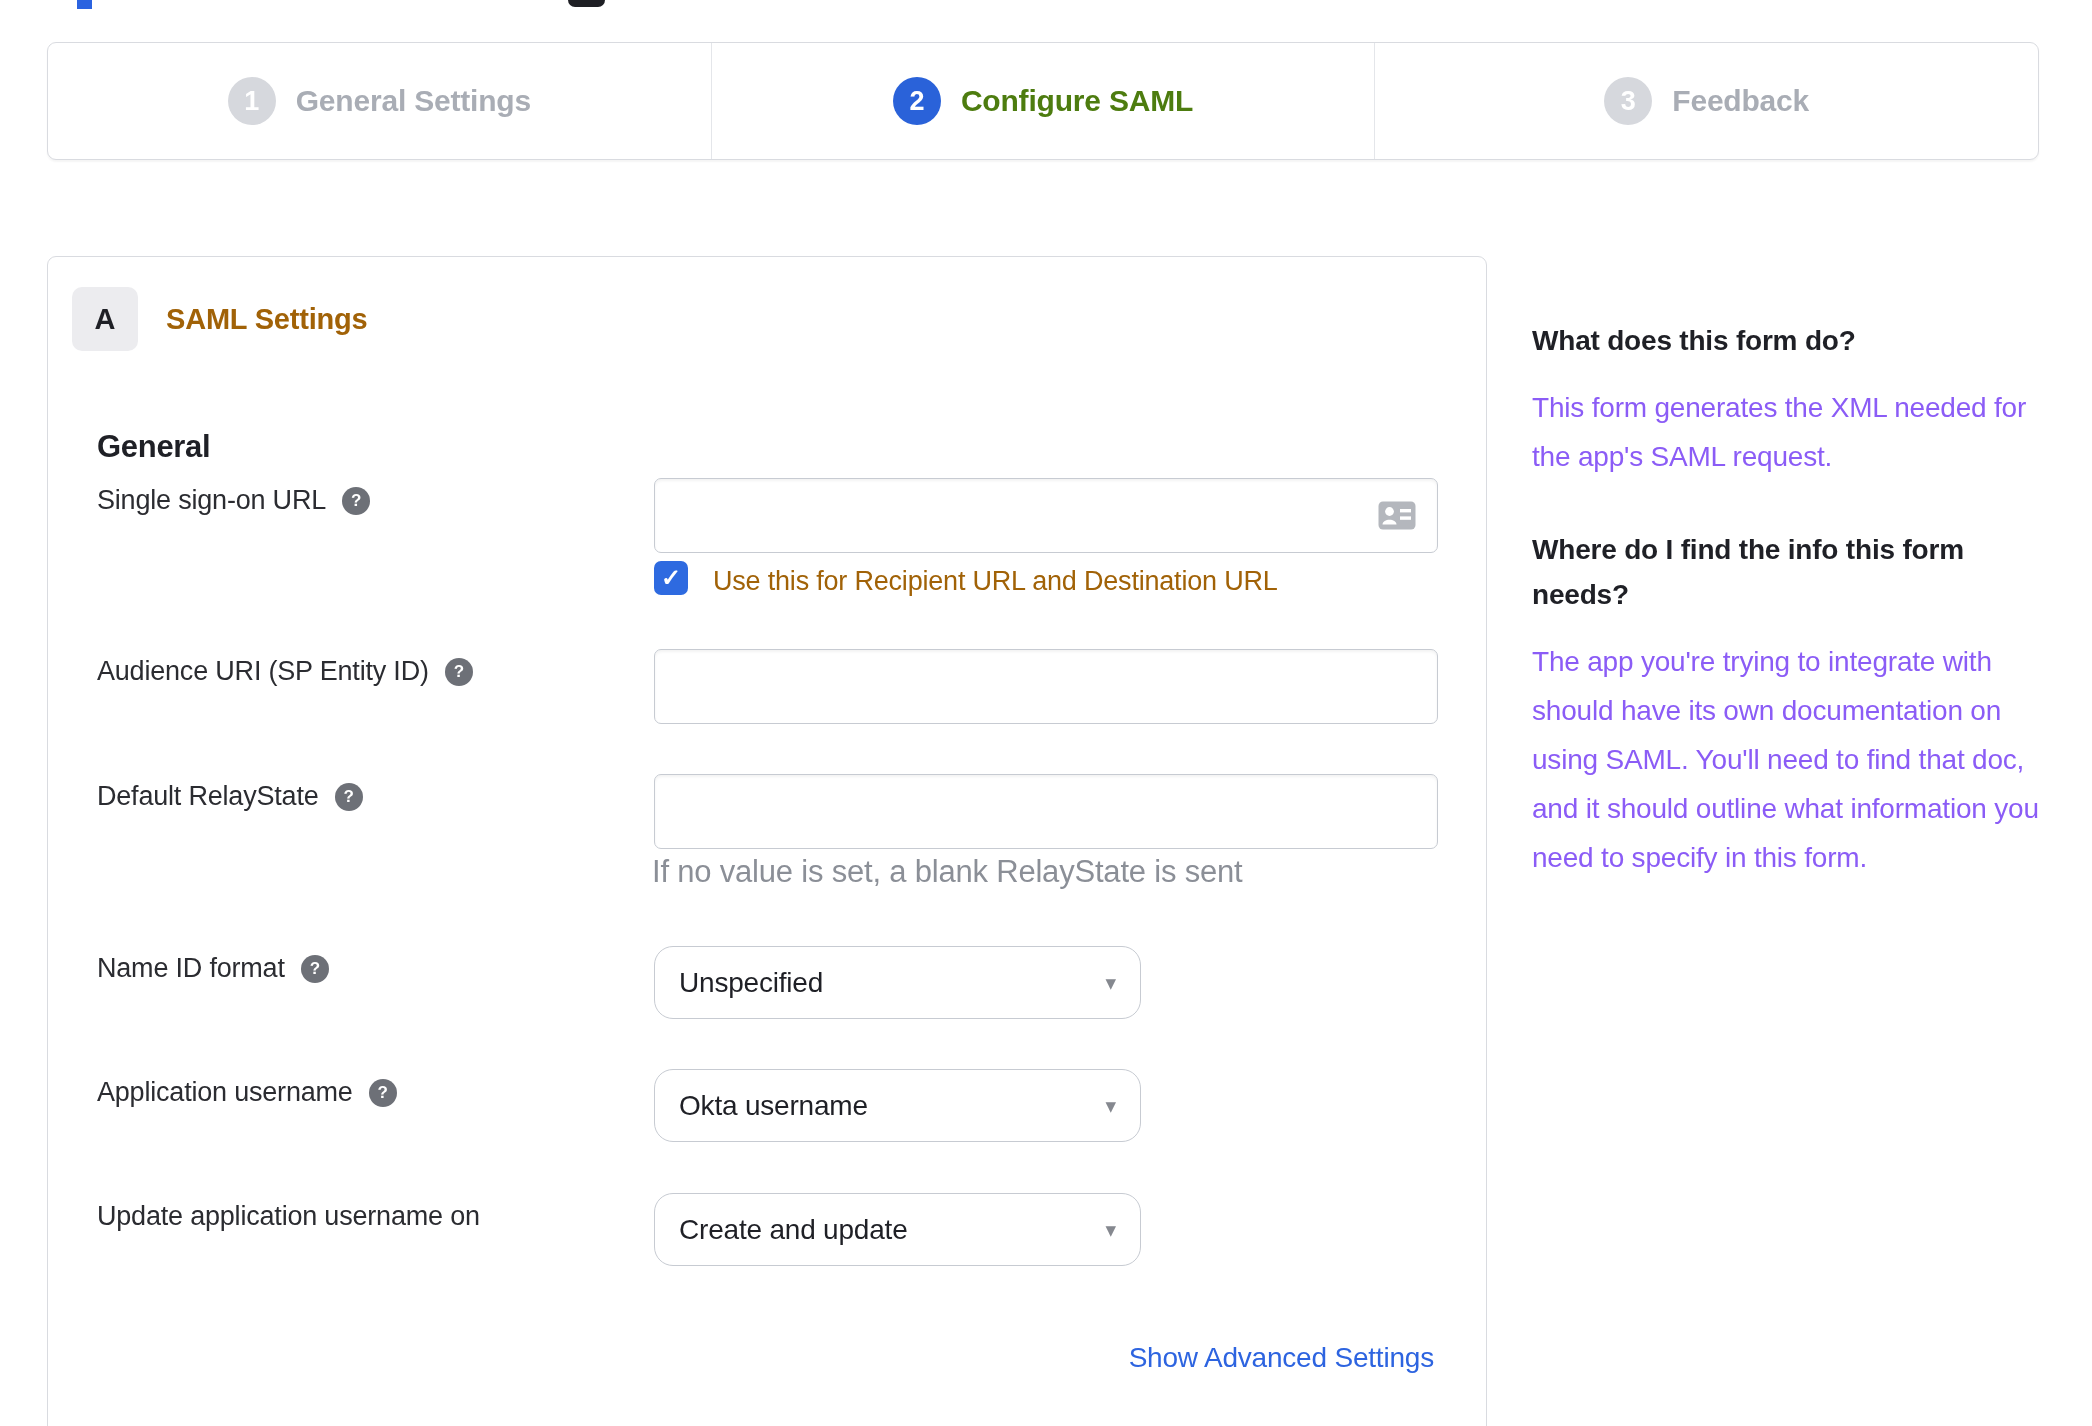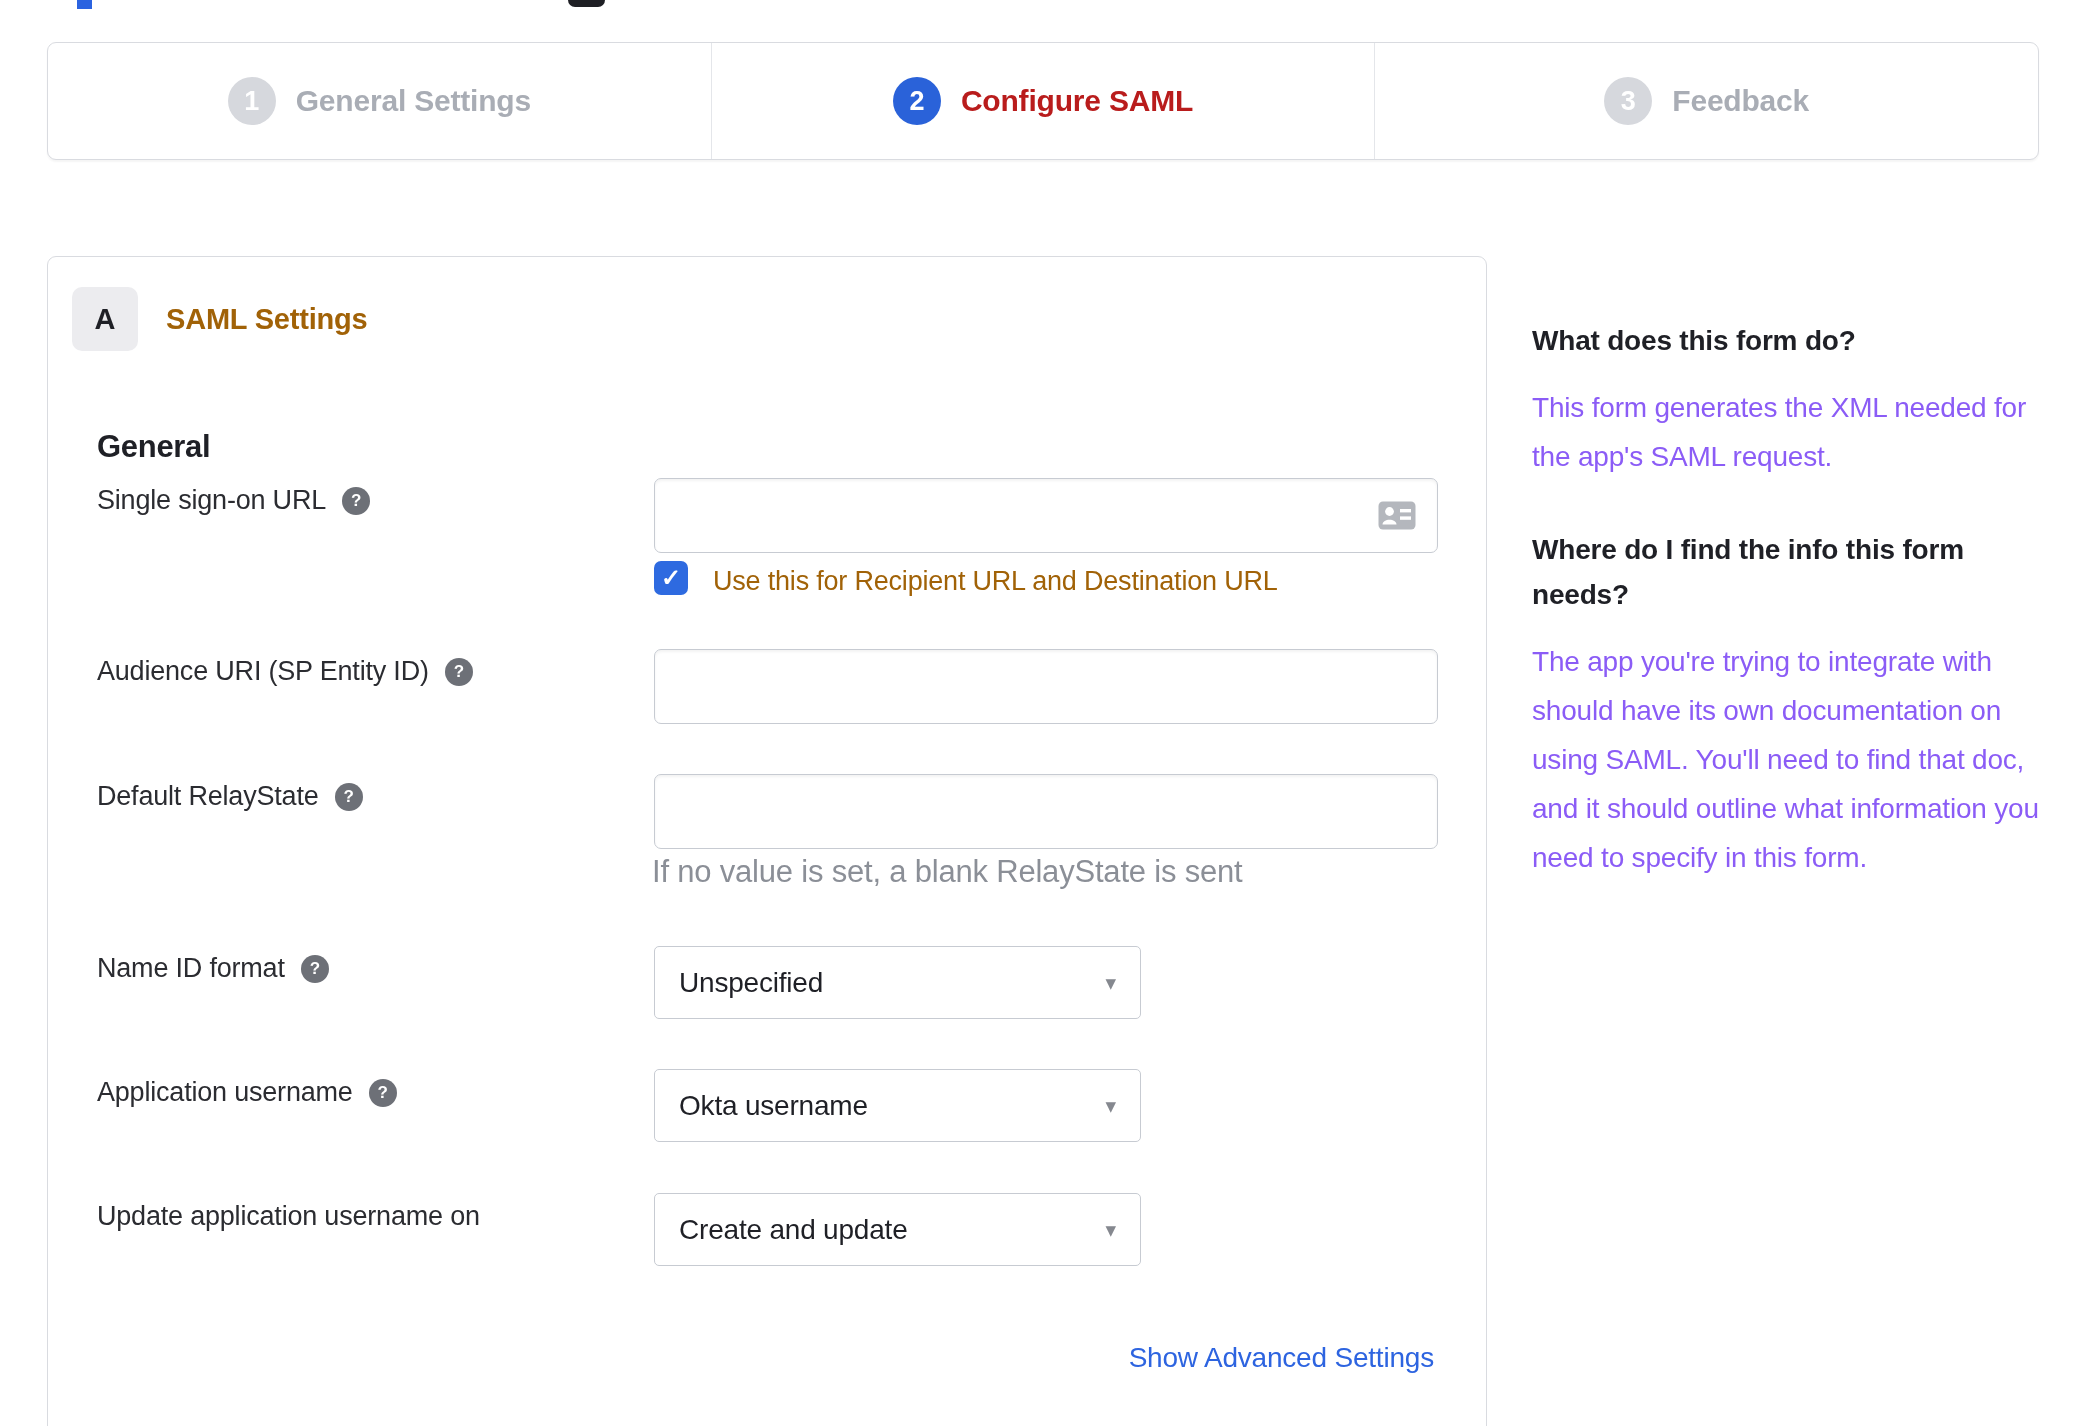--- a/index.html
+++ b/index.html
@@ -14,21 +14,21 @@
   .stepper { position:absolute; left:47px; top:42px; width:1992px; height:118px;
              border:1px solid #d9dbe0; border-radius:9px; background:#fff; display:flex;
              box-shadow:0 2px 2px rgba(0,0,0,0.045); box-sizing:border-box; }
   .step { flex:1; display:flex; align-items:center; justify-content:center; gap:20px; }
   .step + .step { border-left:1px solid #e4e6ea; }
   .step-circle { width:48px; height:48px; border-radius:50%; background:#d6d8dd; color:#fff;
                  display:flex; align-items:center; justify-content:center;
                  font-size:27px; font-weight:bold; flex:0 0 auto; }
   .step.active .step-circle { background:#2a62d9; }
   .step-label { font-size:30px; font-weight:bold; color:#a9adb5; letter-spacing:-0.2px; }
-  .step.active .step-label { color:#b91c1c; }
+  .step.active .step-label { color:#4d7c0f; }
 
   
   .panel { position:absolute; left:47px; top:256px; width:1440px; height:1400px;
            border:1px solid #d9dbe0; border-radius:9px; background:#fff; box-sizing:border-box; }
   .badge-a { position:absolute; left:24px; top:30px; width:66px; height:64px; background:#ececef;
              border-radius:10px; display:flex; align-items:center; justify-content:center;
              font-size:29px; font-weight:bold; color:#1f2026; }
   .panel-title { position:absolute; left:118px; top:46px; font-size:29px; font-weight:bold; color:#a16207; letter-spacing:-0.2px; }
   .group-title { position:absolute; left:49px; top:172px; font-size:31px; font-weight:bold; color:#1f2026; letter-spacing:-0.3px; }
 
@@ -45,21 +45,21 @@
   .input-icon { position:absolute; left:1330px; pointer-events:none; }
 
   .checkbox { position:absolute; left:606px; width:34px; height:34px; background:#2e6ae0;
               border-radius:7px; display:flex; align-items:center; justify-content:center;
               color:#fff; font-size:24px; font-weight:bold; cursor:pointer; }
   .checkbox-label { position:absolute; left:665px; font-size:27px; color:#a16207; letter-spacing:-0.2px; }
 
   .helper-text { position:absolute; left:604px; font-size:31px; color:#8b8f97; letter-spacing:-0.2px; }
 
   .select { position:absolute; left:606px; width:487px; height:73px; box-sizing:border-box;
-            border:1px solid #c7cbd2; border-radius:5px; background:#fff; cursor:pointer;
+            border:1px solid #c7cbd2; border-radius:19px; background:#fff; cursor:pointer;
             display:flex; align-items:center; padding:2px 24px; }
   .select-value { font-size:28px; color:#1f2026; letter-spacing:-0.2px; }
   .select-arrow { position:absolute; right:24px; top:50%; transform:translateY(-52%);
                   font-size:21px; color:#85888f; }
 
   .advanced-link { position:absolute; right:52px; top:1085px; font-size:28px; color:#2d64e0;
                    text-decoration:none; letter-spacing:-0.2px; cursor:pointer; }
 
   
   .sidebar { position:absolute; left:1532px; top:318px; width:512px; }

